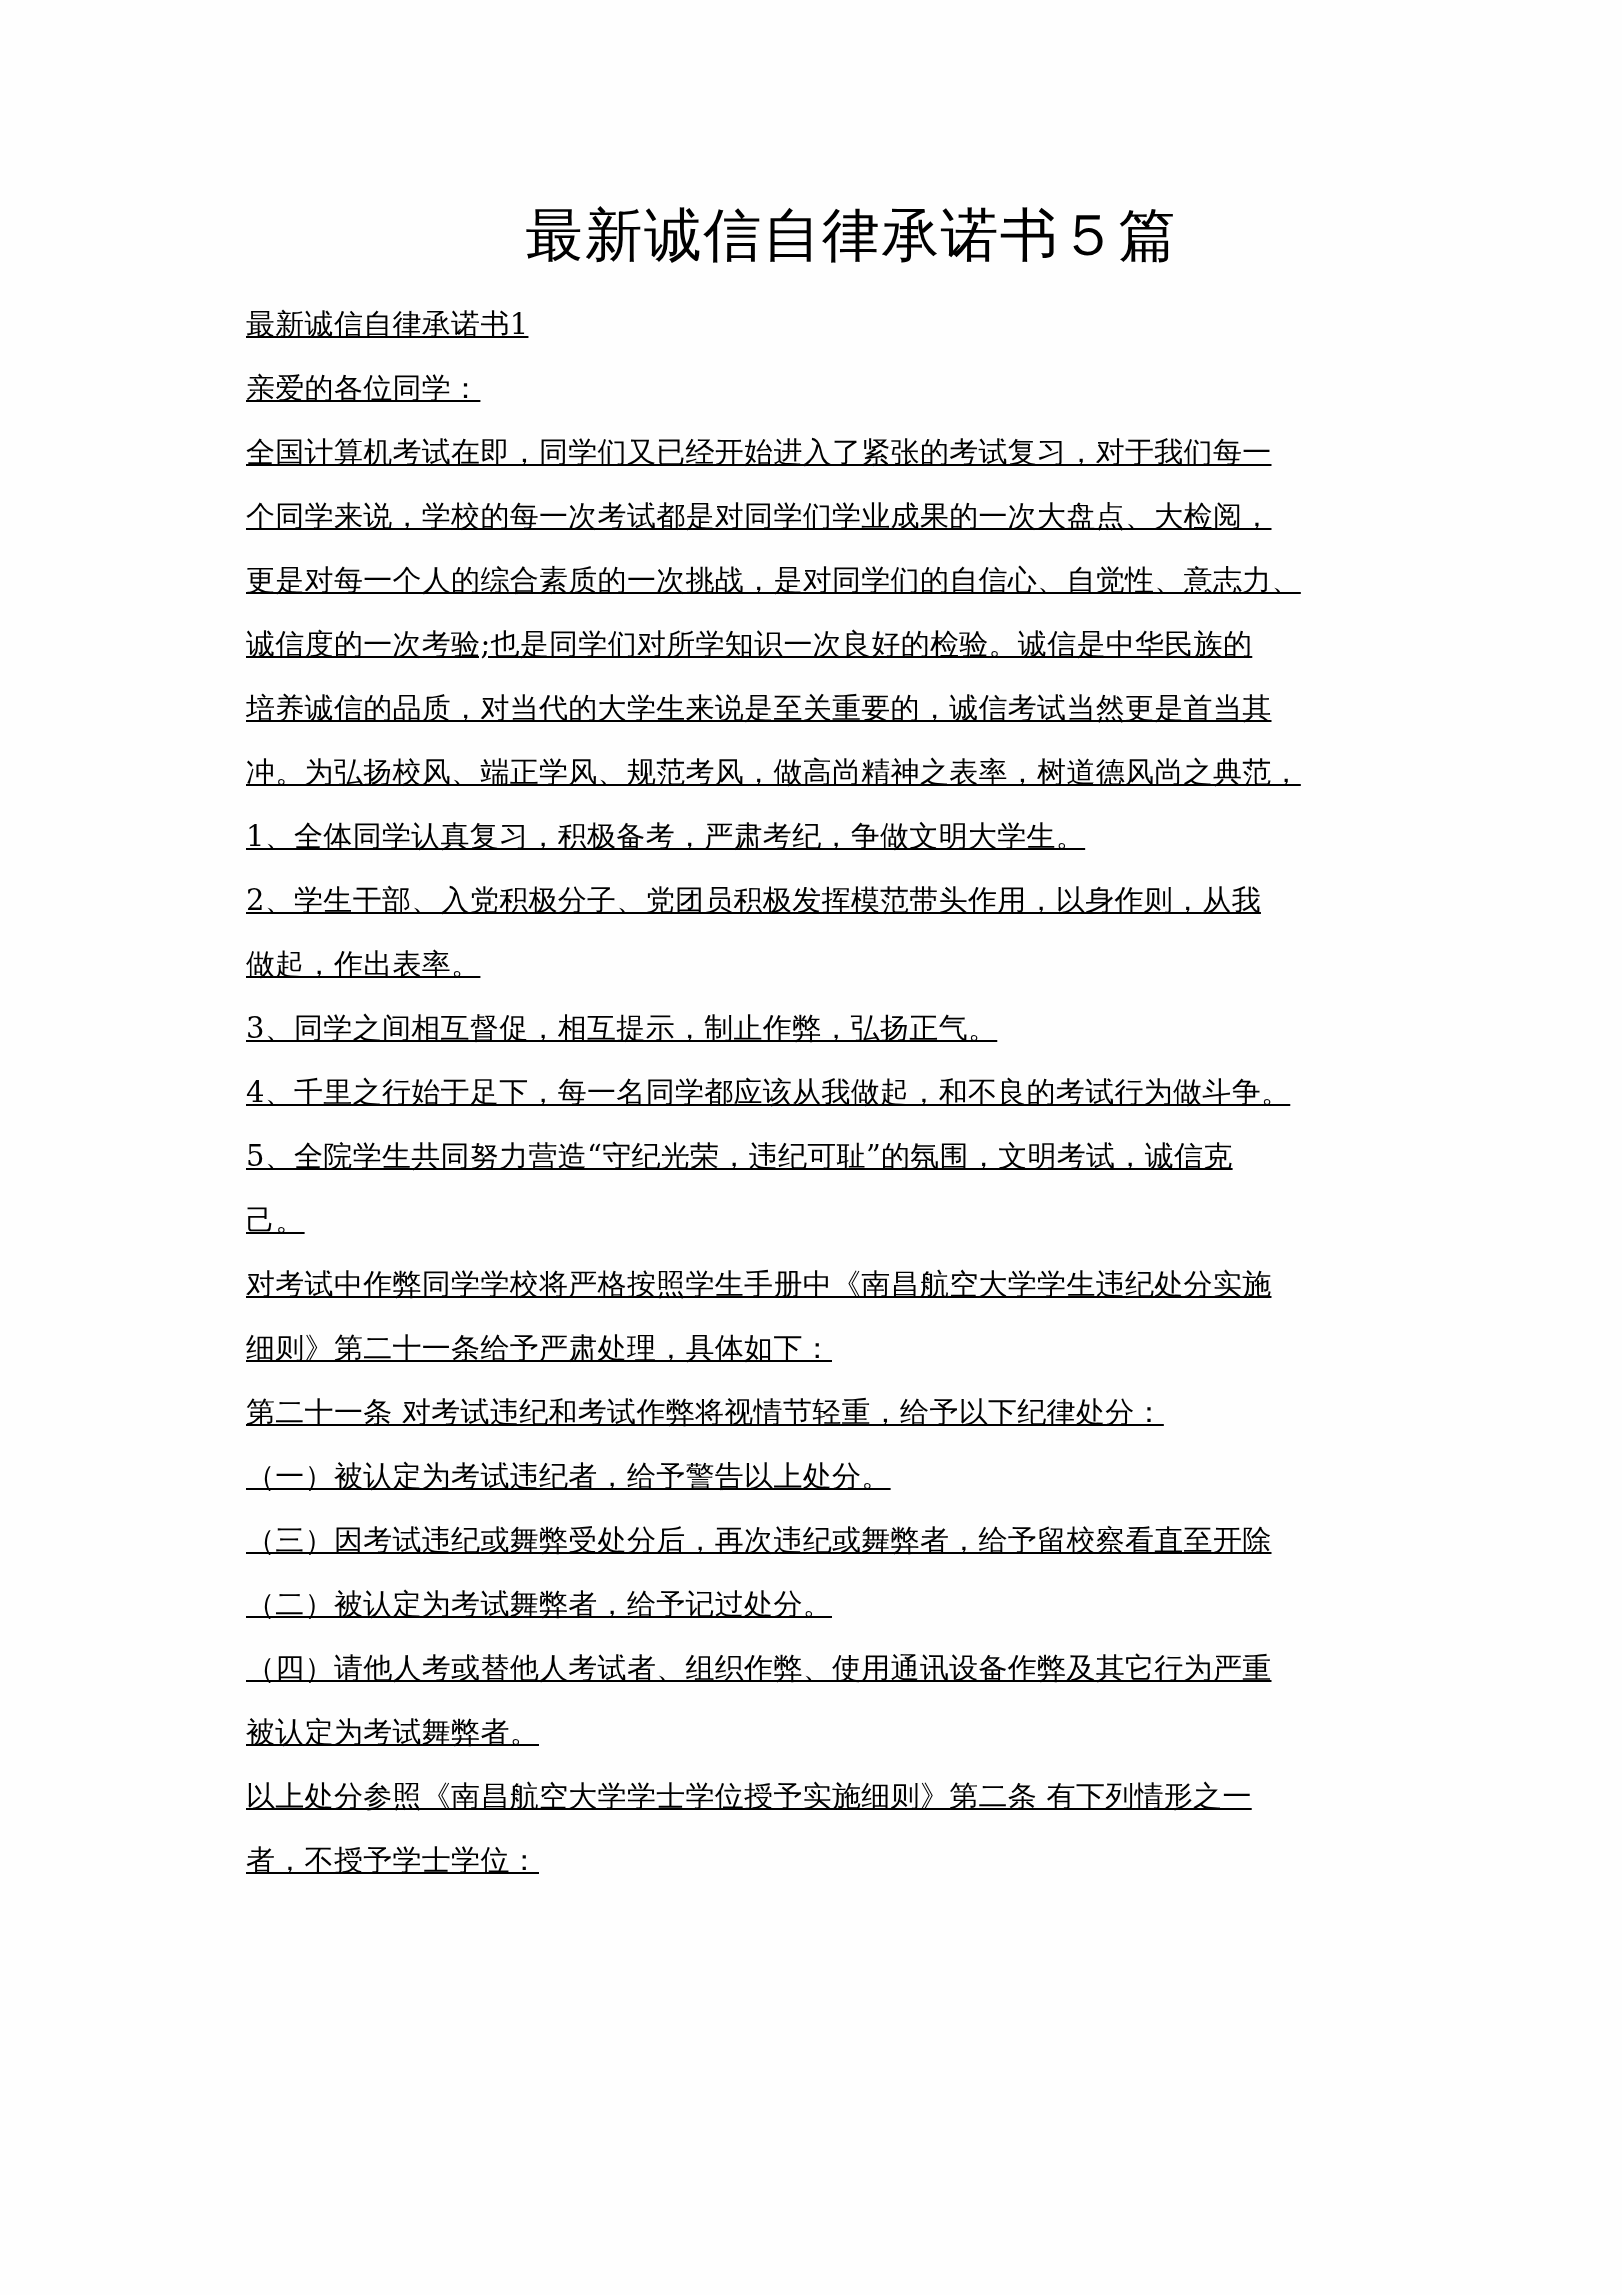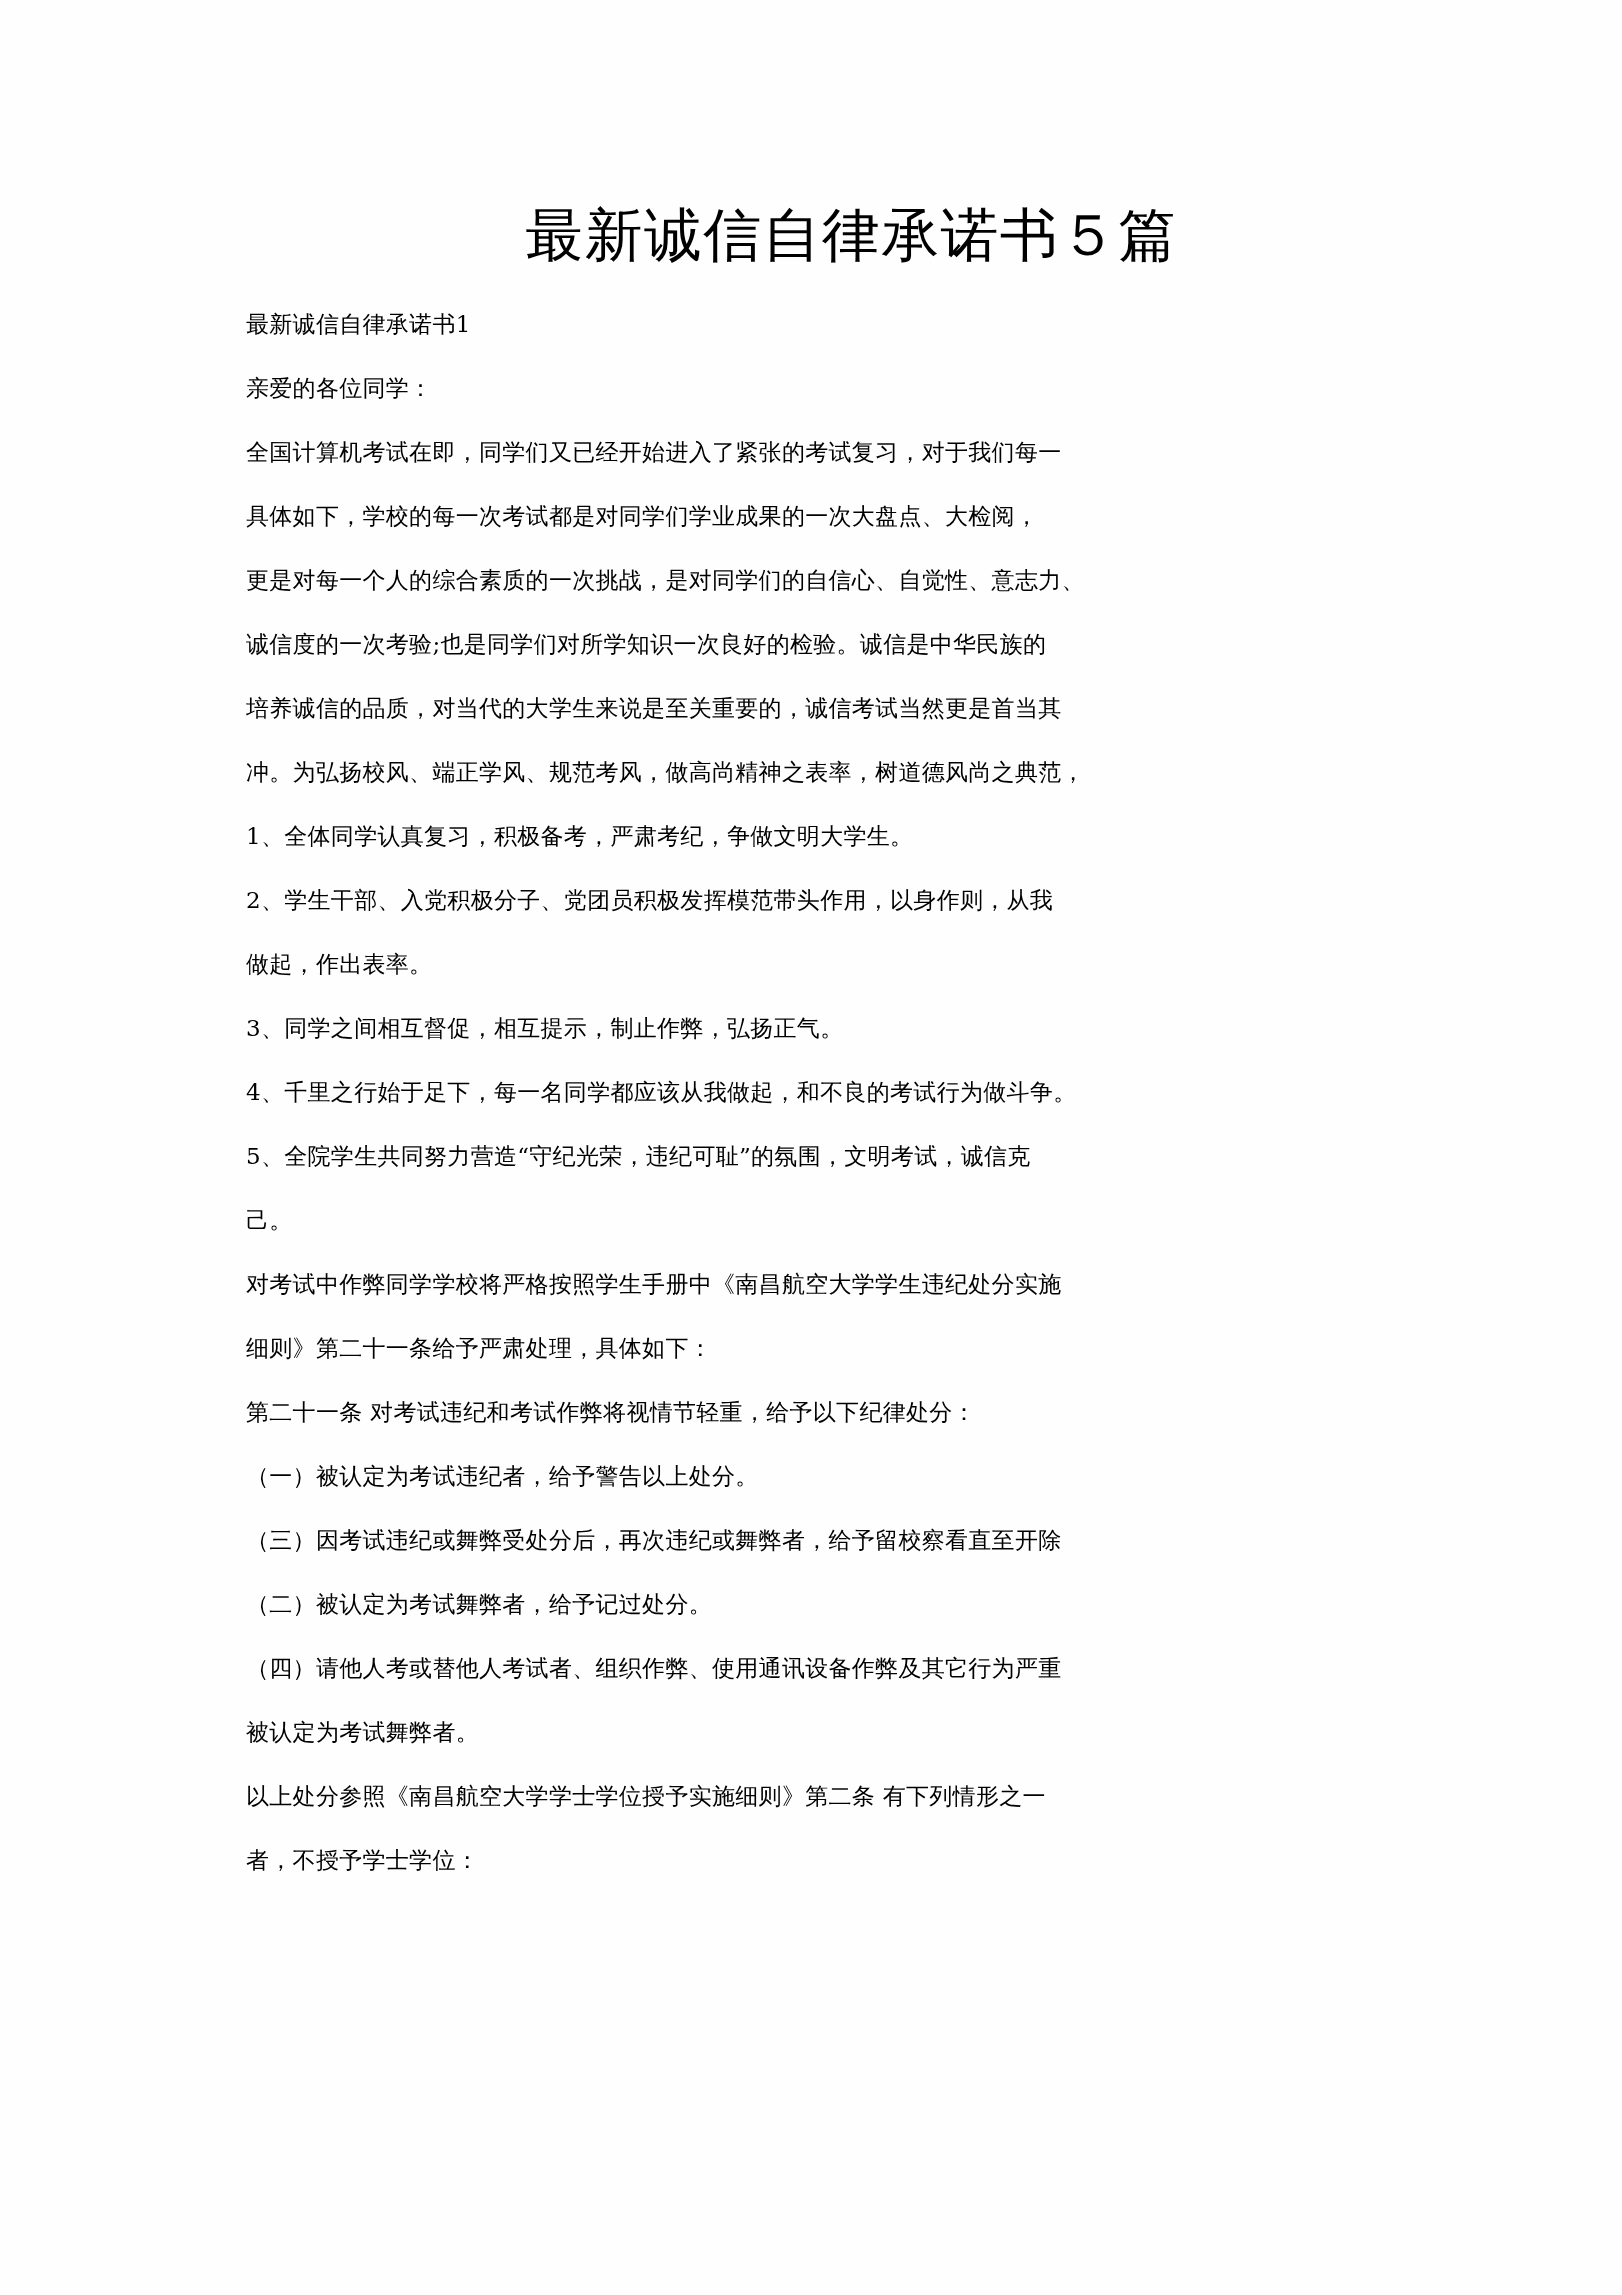--- a/index.html
+++ b/index.html
@@ -39,36 +39,37 @@
     }
     .body-text {
       position: absolute;
       left: 246px;
       top: 292px;
       width: 1152px;
     }
     .line {
       height: 64px;
       line-height: 64px;
-      font-size: 23px;
+      font-size: 29px;
       white-space: nowrap;
       letter-spacing: 0.3px;
+      text-decoration: underline;
     }
   </style>
 </head>
 <body>
 
 <div class="page">
   <h1 class="doc-title">最新诚信自律承诺书５篇</h1>
 
   <div class="body-text">
     <div class="line">最新诚信自律承诺书1</div>
     <div class="line">亲爱的各位同学：</div>
     <div class="line">全国计算机考试在即，同学们又已经开始进入了紧张的考试复习，对于我们每一</div>
-    <div class="line">具体如下，学校的每一次考试都是对同学们学业成果的一次大盘点、大检阅，</div>
+    <div class="line">个同学来说，学校的每一次考试都是对同学们学业成果的一次大盘点、大检阅，</div>
     <div class="line">更是对每一个人的综合素质的一次挑战，是对同学们的自信心、自觉性、意志力、</div>
     <div class="line">诚信度的一次考验;也是同学们对所学知识一次良好的检验。诚信是中华民族的</div>
     <div class="line">培养诚信的品质，对当代的大学生来说是至关重要的，诚信考试当然更是首当其</div>
     <div class="line">冲。为弘扬校风、端正学风、规范考风，做高尚精神之表率，树道德风尚之典范，</div>
     <div class="line">1、全体同学认真复习，积极备考，严肃考纪，争做文明大学生。</div>
     <div class="line">2、学生干部、入党积极分子、党团员积极发挥模范带头作用，以身作则，从我</div>
     <div class="line">做起，作出表率。</div>
     <div class="line">3、同学之间相互督促，相互提示，制止作弊，弘扬正气。</div>
     <div class="line">4、千里之行始于足下，每一名同学都应该从我做起，和不良的考试行为做斗争。</div>
     <div class="line">5、全院学生共同努力营造“守纪光荣，违纪可耻”的氛围，文明考试，诚信克</div>

